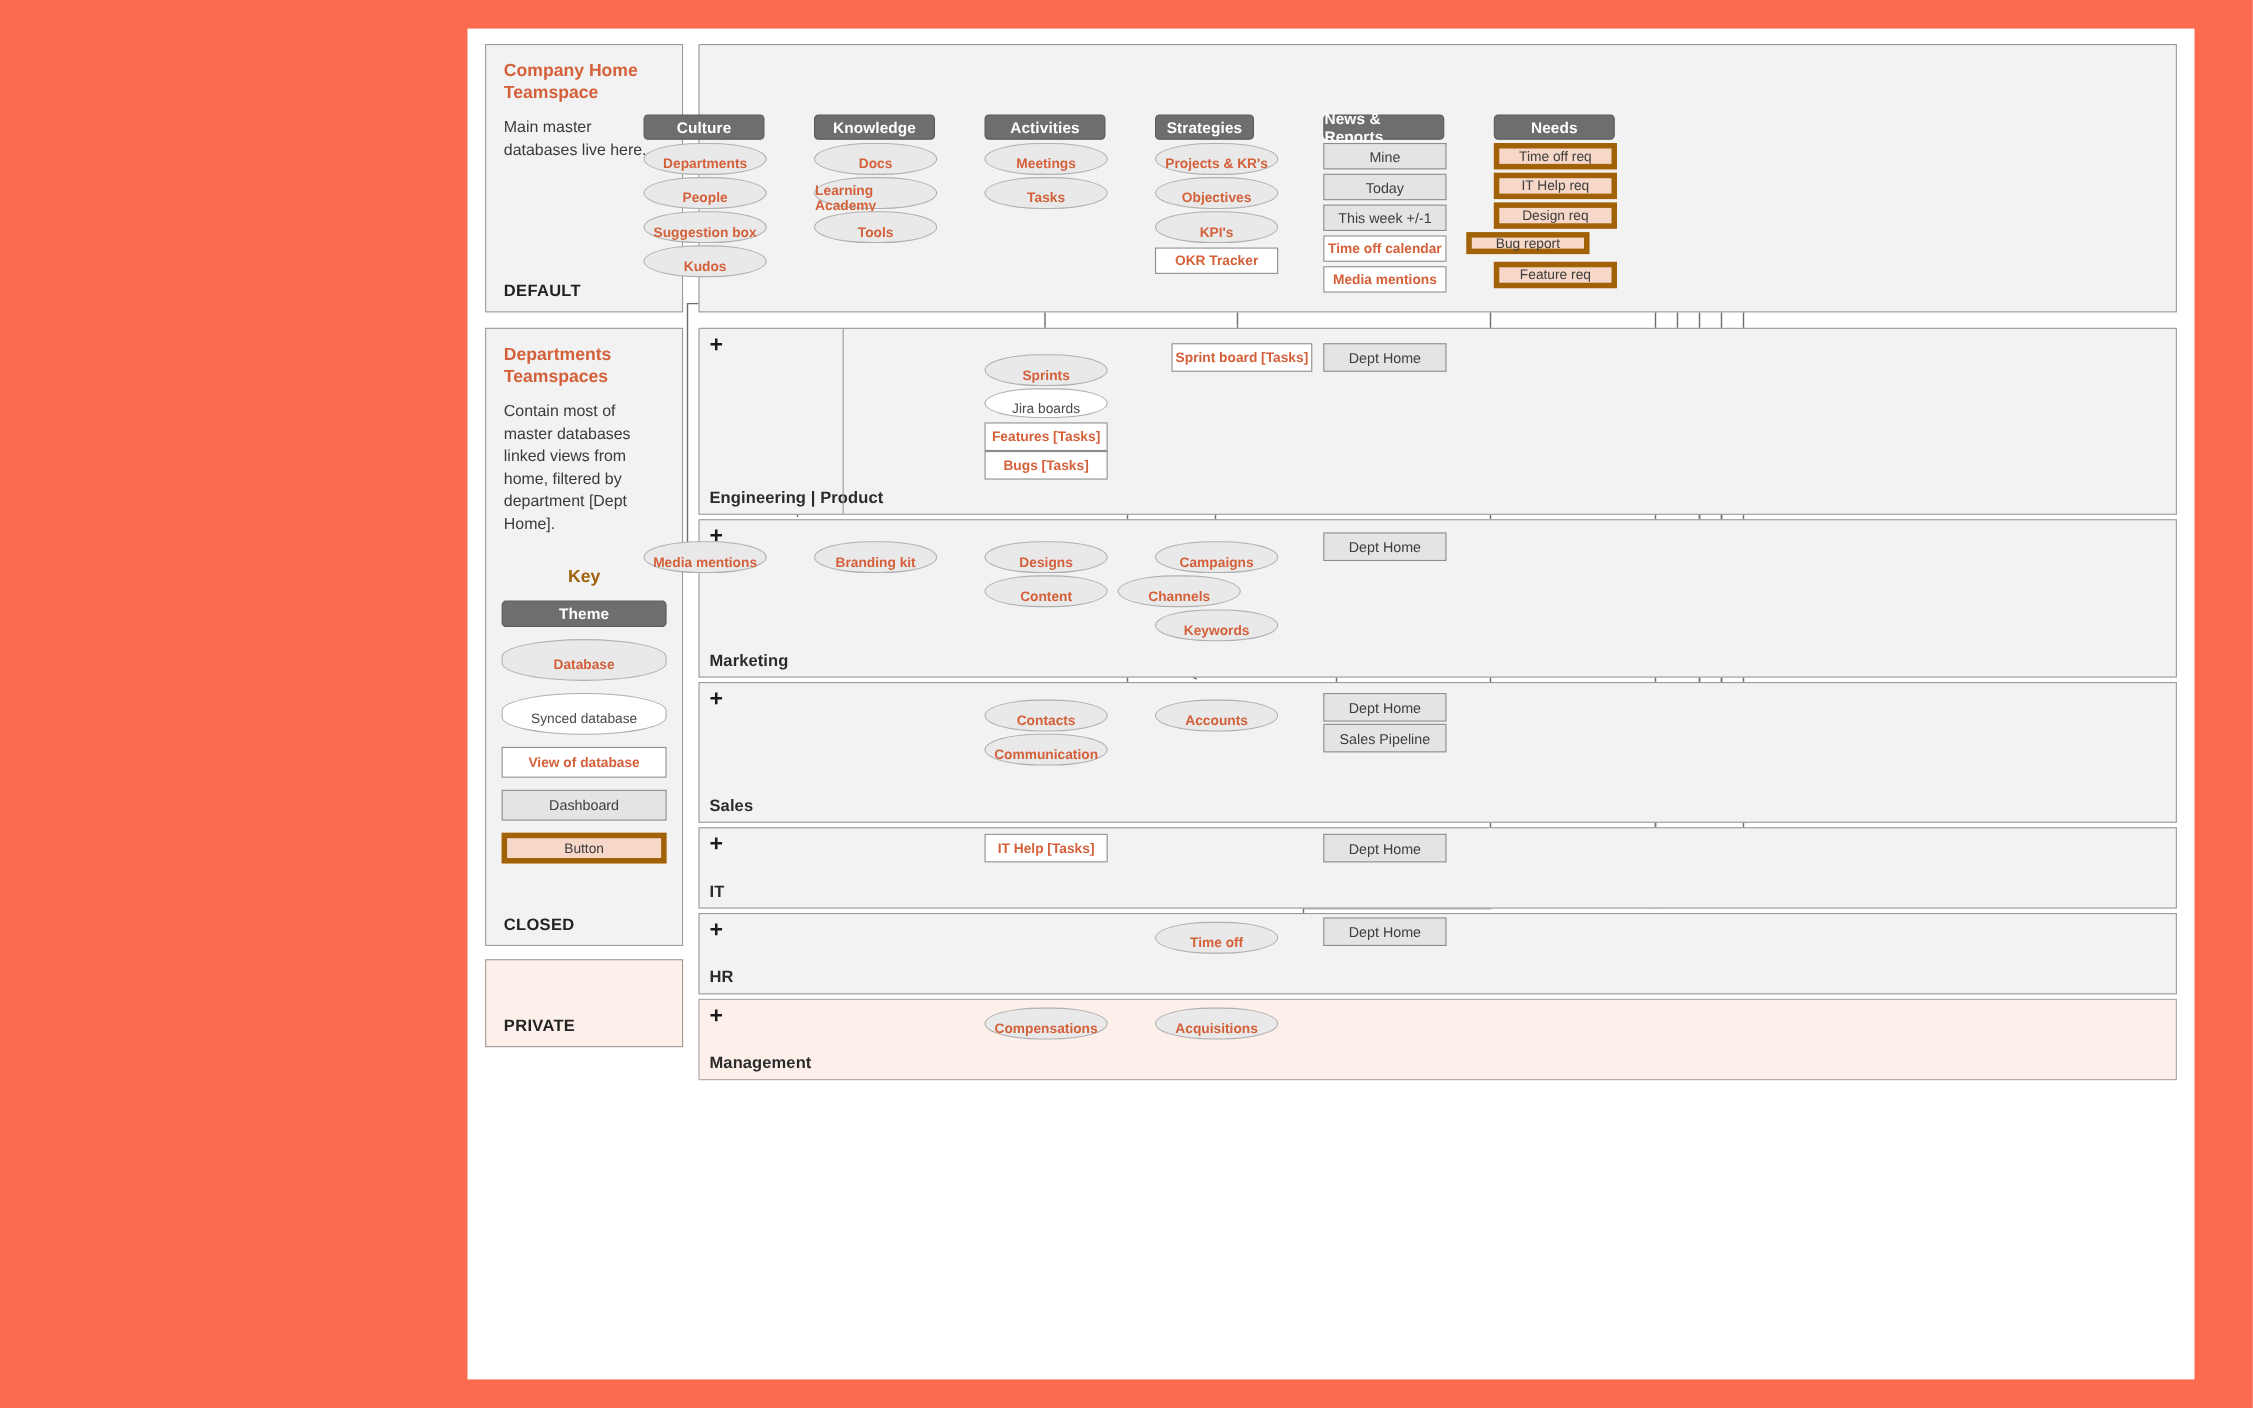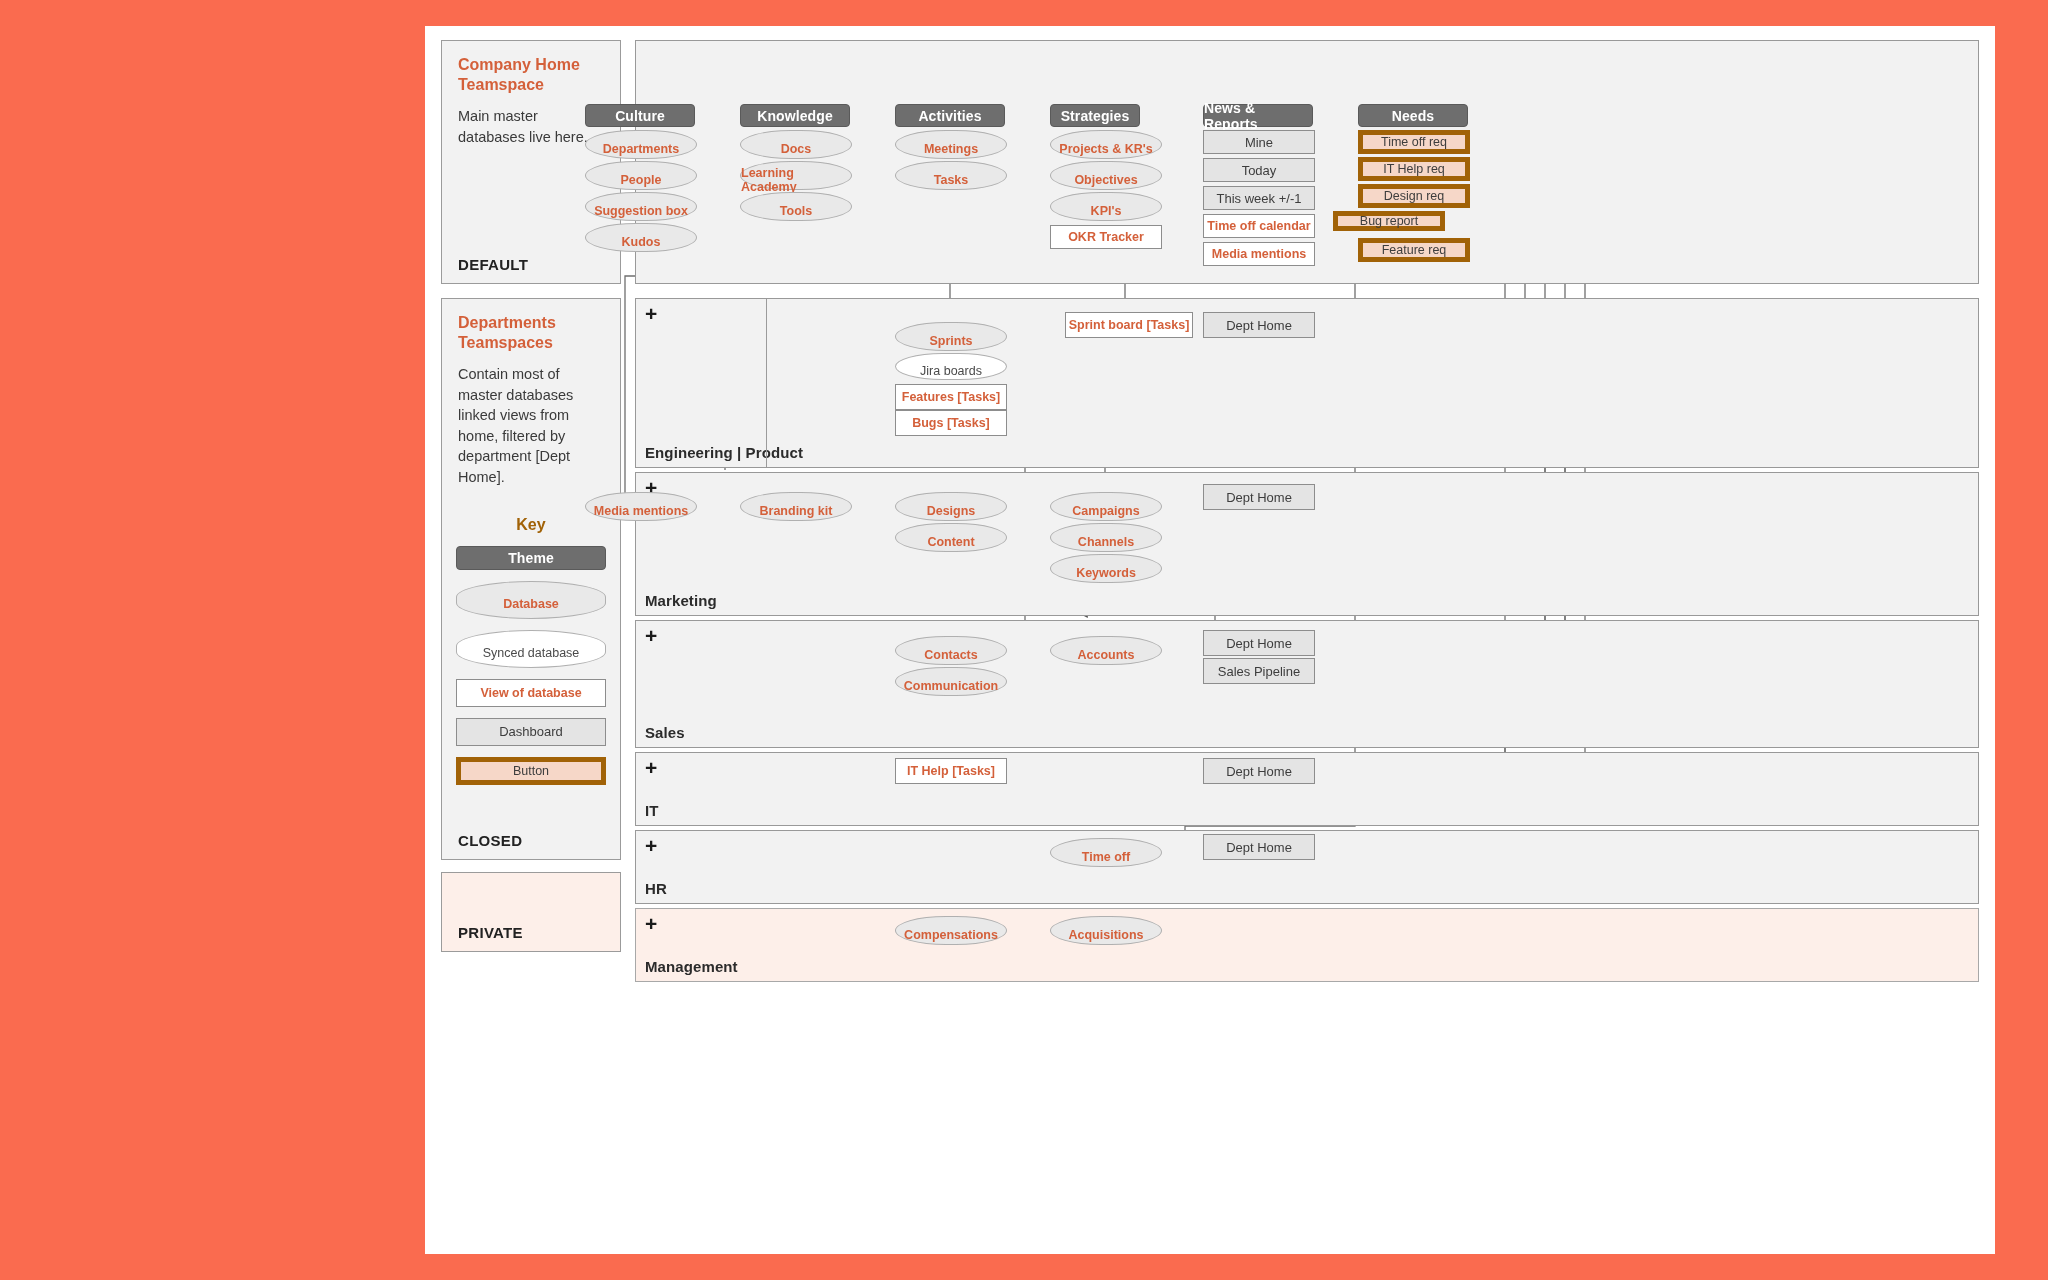--- a/index.html
+++ b/index.html
@@ -251,21 +251,21 @@
 
     <div class="panel" style="left:210px;top:446px;width:1344px;height:144px;">
       <span class="plus">+</span>
       <span class="panel-title">Marketing</span>
     </div>
     <div class="db" style="left:160px;top:466px;width:112px;height:29px;">Media mentions</div>
     <div class="db" style="left:315px;top:466px;width:112px;height:29px;">Branding kit</div>
     <div class="db" style="left:470px;top:466px;width:112px;height:29px;">Designs</div>
     <div class="db" style="left:470px;top:497px;width:112px;height:29px;">Content</div>
     <div class="db" style="left:625px;top:466px;width:112px;height:29px;">Campaigns</div>
-    <div class="db" style="left:625px;top:497px;width:112px;height:29px;">Channels</div>
+    <div class="db" style="left:591px;top:497px;width:112px;height:29px;">Channels</div>
     <div class="db" style="left:625px;top:528px;width:112px;height:29px;">Keywords</div>
     <div class="dash" style="left:778px;top:458px;width:112px;height:26px;">Dept Home</div>
 
     <div class="panel" style="left:210px;top:594px;width:1344px;height:128px;">
       <span class="plus">+</span>
       <span class="panel-title">Sales</span>
     </div>
     <div class="db" style="left:470px;top:610px;width:112px;height:29px;">Contacts</div>
     <div class="db" style="left:470px;top:641px;width:112px;height:29px;">Communication</div>
     <div class="db" style="left:625px;top:610px;width:112px;height:29px;">Accounts</div>

